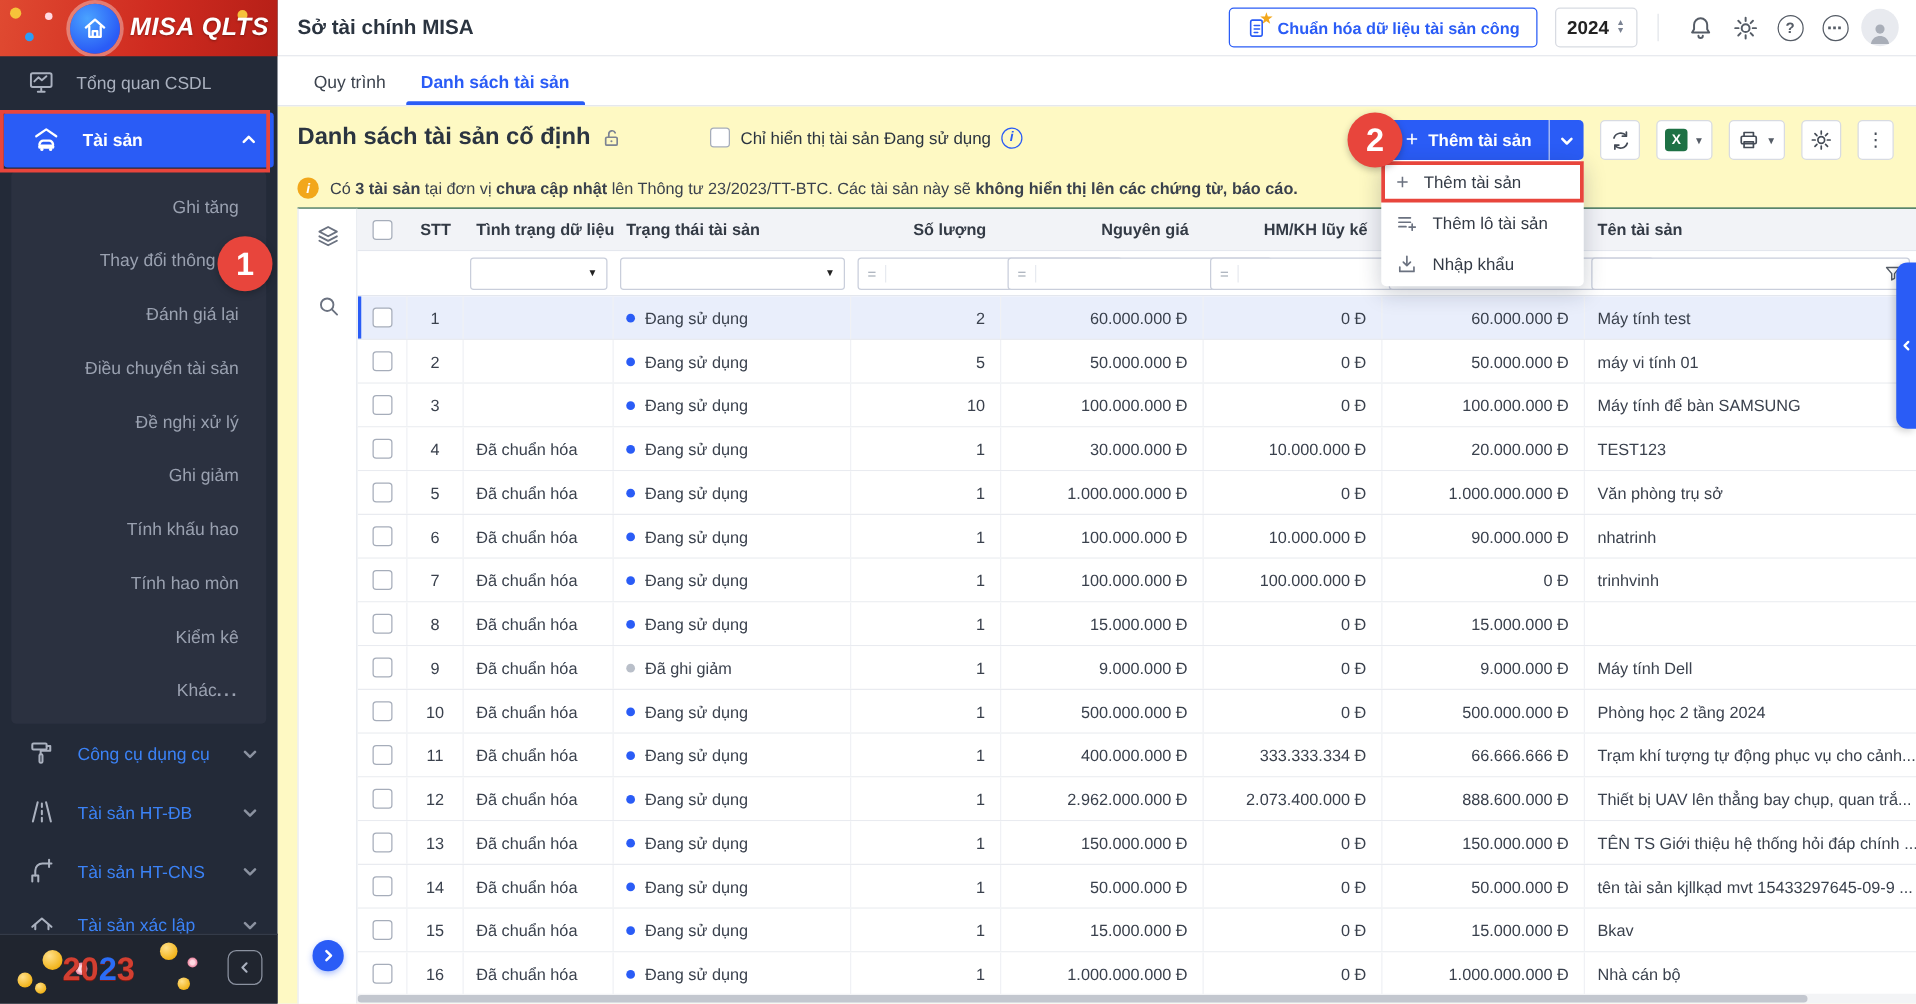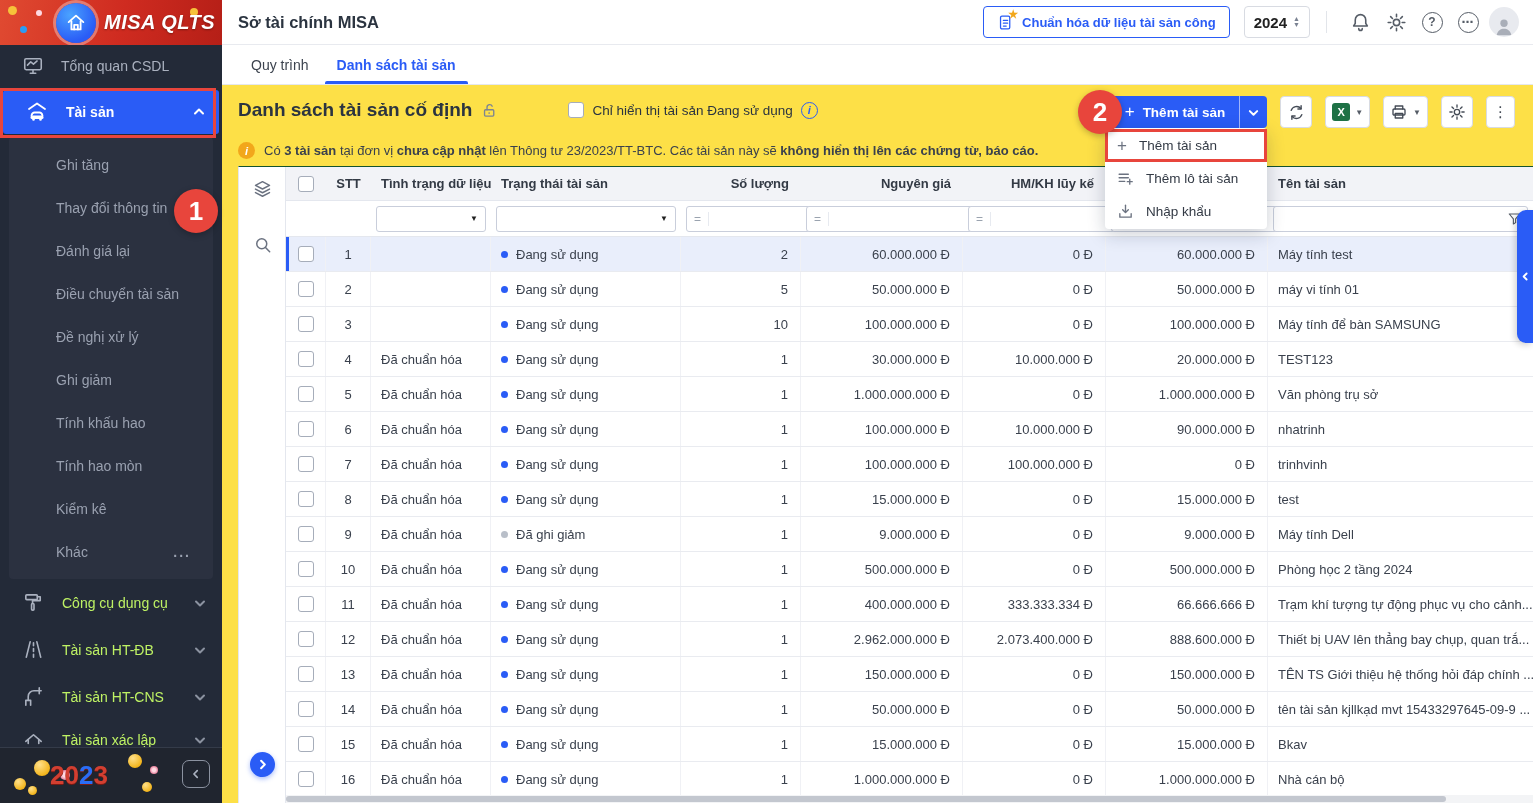--- a/index.html
+++ b/index.html
@@ -13,23 +13,23 @@
   .logo { position:relative; height:45px; background:linear-gradient(100deg,#e04a31 0%,#cf2b20 55%,#b51f17 100%); overflow:hidden; display:flex; align-items:center; }
   .dot { position:absolute; border-radius:50%; }
   .logo-badge { position:relative; width:40px; height:40px; border-radius:50%; background:radial-gradient(circle at 35% 30%,#4aa3ff,#2a5cf6 70%); margin-left:56px; display:flex; align-items:center; justify-content:center; box-shadow:0 0 0 3px rgba(255,255,255,.35); }
   .logo-text { position:relative; color:#fff; font-weight:bold; font-style:italic; font-size:20px; letter-spacing:.5px; margin-left:8px; text-shadow:0 1px 2px rgba(0,0,0,.35); }
   .side-item { display:flex; align-items:center; height:42px; padding:0 14px 0 22px; color:#aab1bf; gap:17px; font-size:14px; cursor:pointer; }
   .side-item .lbl { flex:1; white-space:nowrap; overflow:hidden; }
   .side-item.active-item { position:relative; background:#2a5cf6; color:#fff; height:44px; margin:3px 3px; border-radius:3px; font-weight:bold; }
   .annot-box { position:absolute; left:0; top:88px; width:216px; height:50px; border:3px solid #e8453c; pointer-events:none; z-index:8; }
   .submenu { background:#2b3140; margin:0 9px; border-radius:4px; padding:6px 0; }
   .sub-item { display:flex; align-items:center; height:43px; padding:0 22px 0 47px; color:#9aa1b0; font-size:14px; cursor:pointer; }
-  .sub-item .lbl { flex:1; }
+  .sub-item .lbl { flex:1;text-align:right; }
   .sub-item .dots { color:#9aa1b0; letter-spacing:2px; font-weight:bold; }
-  .group-item { display:flex; align-items:center; height:47px; padding:0 16px 0 22px; color:#bef264; gap:17px; font-size:14px; cursor:pointer; }
+  .group-item { display:flex; align-items:center; height:47px; padding:0 16px 0 22px; color:#3b82f6; gap:17px; font-size:14px; cursor:pointer; }
   .group-item .lbl { flex:1; white-space:nowrap; overflow:hidden; }
   .chev { color:#8b92a0; }
   .side-footer { position:absolute; left:0; right:0; bottom:0; height:56px; background:#20252f; border-top:1px solid #343b49; }
   .decor-2023 { position:absolute; left:50px; top:12px; font-size:26px; font-weight:bold; color:#d23f31; text-shadow:0 1px 0 #7a1a12; }
   .decor-2023 .blue { color:#2a6df6; }
   .coin { position:absolute; border-radius:50%; background:radial-gradient(circle at 35% 30%,#ffe08a,#f2b51d 70%,#c98d0a); }
   .blossom { position:absolute; border-radius:50%; background:radial-gradient(circle,#ffd9e2 30%,#e87f9b 70%); }
   .collapse-btn { position:absolute; right:12px; top:12px; width:28px; height:28px; border:1.5px solid #8b92a0; border-radius:7px; display:flex; align-items:center; justify-content:center; color:#aab1bf; cursor:pointer; background:transparent; }
   .badge { position:absolute; width:44px; height:44px; border-radius:50%; background:#e8453c; color:#fff; font-size:26px; font-weight:bold; display:flex; align-items:center; justify-content:center; z-index:60; box-shadow:0 2px 6px rgba(0,0,0,.25); }
   .badge-1 { left:174px; top:189px; }
@@ -46,21 +46,21 @@
   .circle-txt { width:21px; height:21px; border:1.6px solid #555c66; border-radius:50%; display:flex; align-items:center; justify-content:center; font-size:12px; font-weight:bold; color:#555c66; }
   .avatar { width:30px; height:30px; border-radius:50%; background:#e8eaef; display:flex; align-items:flex-end; justify-content:center; overflow:hidden; }
 
   
   .tabbar { position:absolute; left:222px; top:45px; right:0; height:40px; background:#fff; border-bottom:1px solid #e5e8ee; display:flex; align-items:stretch; padding-left:15px; z-index:3; }
   .tab { display:flex; align-items:center; padding:0 14px; font-size:14px; color:#3c434e; cursor:pointer; position:relative; }
   .tab.active { color:#2a5cf6; font-weight:bold; }
   .tab.active::after { content:""; position:absolute; left:2px; right:2px; bottom:0; height:3px; background:#2a5cf6; border-radius:2px 2px 0 0; }
 
   
-  .content { position:absolute; left:222px; top:85px; right:0; bottom:0; background:#fde047; }
+  .content { position:absolute; left:222px; top:85px; right:0; bottom:0; background:#fef9c3; }
   .page-head { position:relative; height:50px; display:flex; align-items:center; padding-left:16px; }
   .page-title { font-size:19px; font-weight:bold; color:#2b3440; }
   .lock { margin-left:9px; color:#7d8492; }
   .only-active { display:flex; align-items:center; gap:8px; margin-left:70px; font-size:13.5px; color:#2b3440; }
   .cbx { width:16px; height:16px; border:1.5px solid #a6adba; border-radius:3px; background:#fff; cursor:pointer; }
   .info-i { width:17px; height:17px; border:1.5px solid #2a5cf6; border-radius:50%; color:#2a5cf6; font-size:11px; font-weight:bold; display:flex; align-items:center; justify-content:center; font-style:italic; }
   .warn-row { height:31px; display:flex; align-items:center; gap:9px; padding-left:16px; font-size:13px; color:#3a414d; }
   .warn-i { width:17px; height:17px; border-radius:50%; background:#f2a71b; color:#fff; font-size:11px; font-weight:bold; font-style:italic; display:flex; align-items:center; justify-content:center; }
   .warn-row b { font-weight:bold; }
 
@@ -653,21 +653,20 @@
             <div class="cell c">8</div>
             <div class="cell">Đã chuẩn hóa</div>
             <div class="cell">
               <span class="st-dot"></span>
               <span>Đang sử dụng</span>
             </div>
             <div class="cell r">1</div>
             <div class="cell r">15.000.000 Đ</div>
             <div class="cell r">0 Đ</div>
             <div class="cell r">15.000.000 Đ</div>
-            <div class="cell name">test</div>
           </div>
 
           <div class="trow drow">
             <div class="cell c">
               <span class="cbx"></span>
             </div>
             <div class="cell c">9</div>
             <div class="cell">Đã chuẩn hóa</div>
             <div class="cell muted">
               <span class="st-dot"></span>

